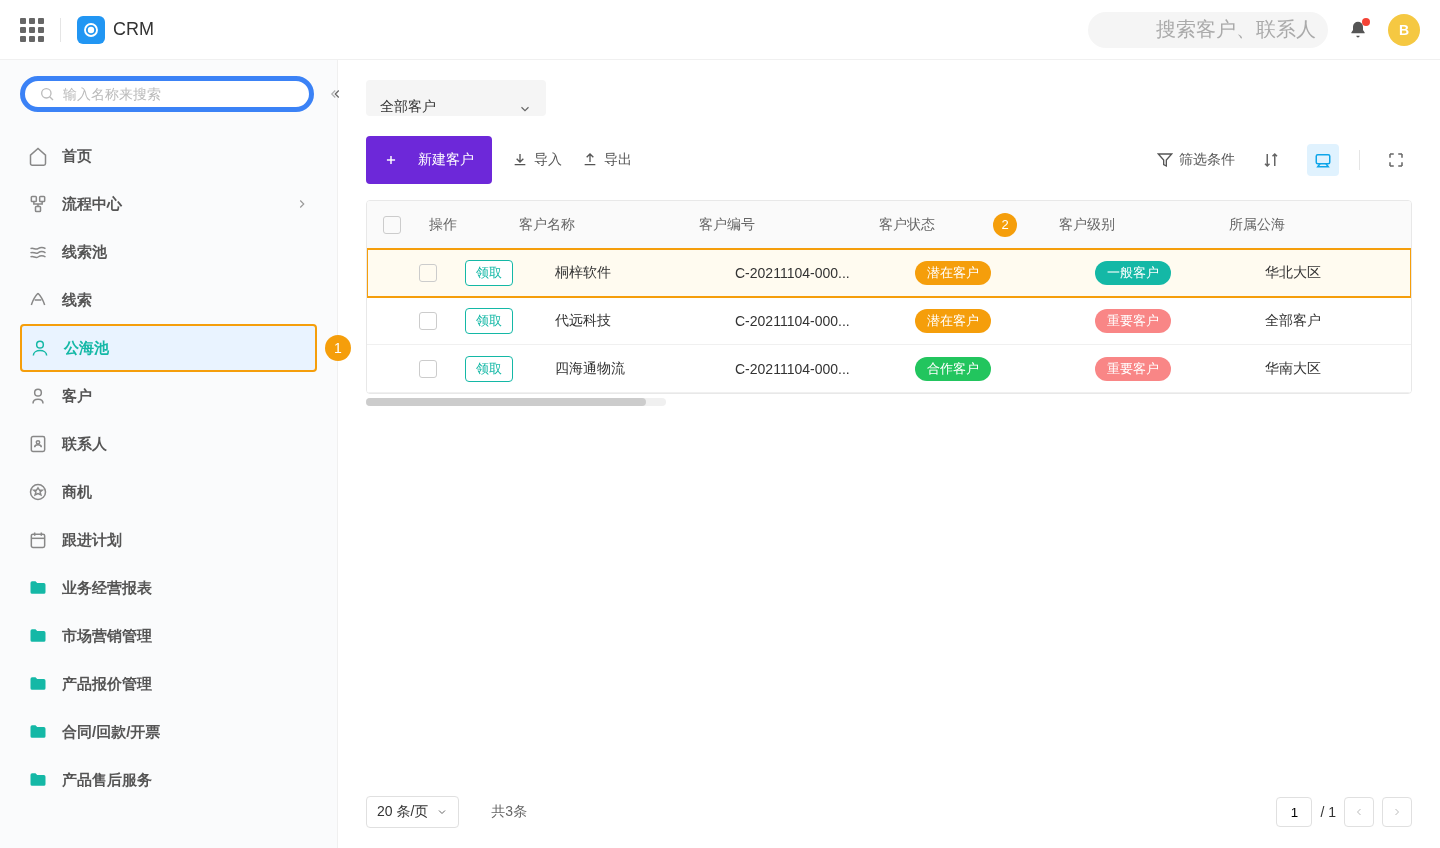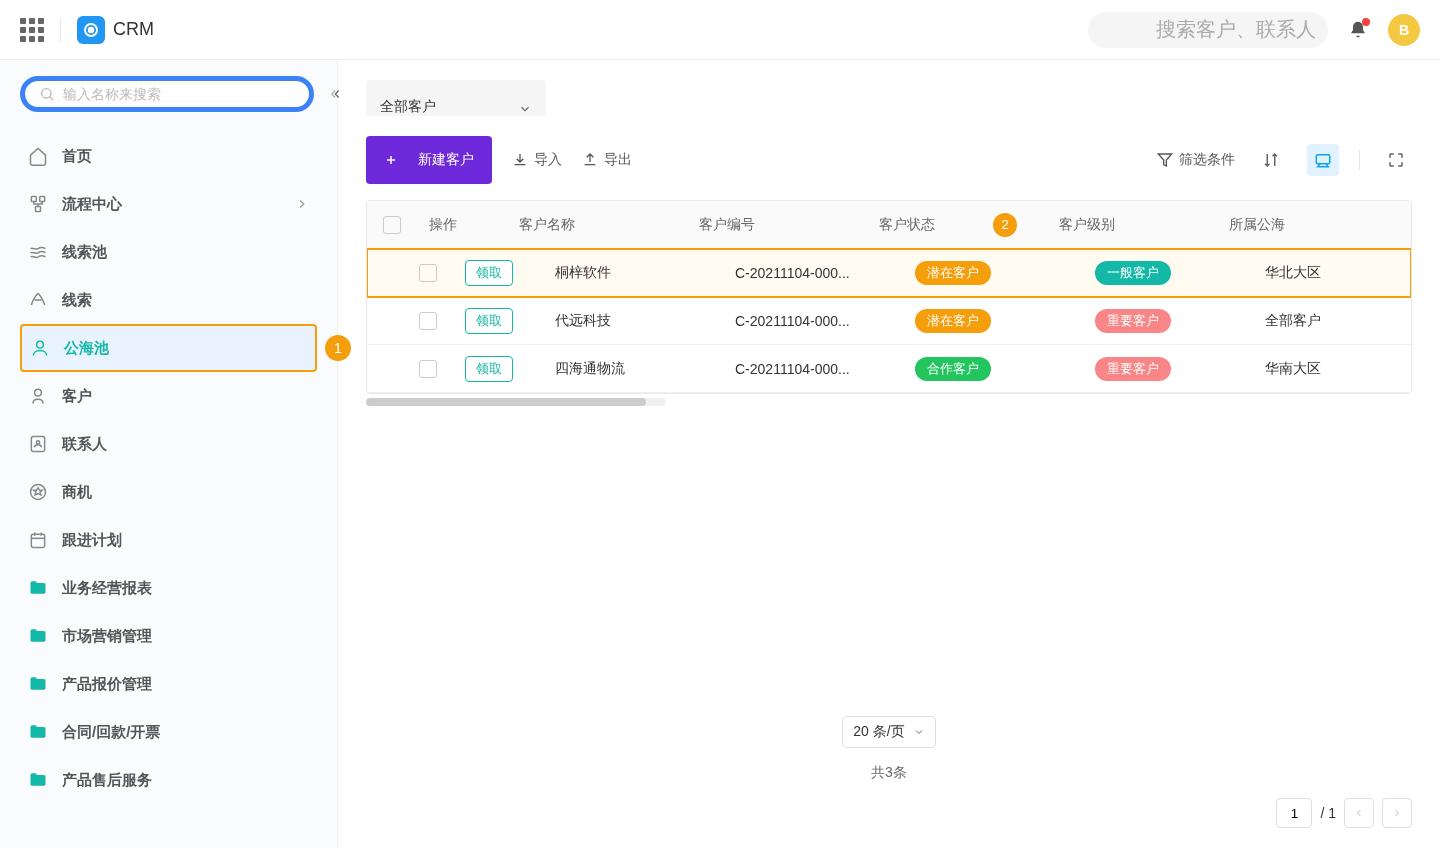--- a/index.html
+++ b/index.html
@@ -69,21 +69,21 @@
 .tag { display: inline-flex; align-items: center; padding: 3px 12px; border-radius: 12px; font-size: 13px; color: #fff; }
 .tag.orange { background: #f59e0b; }
 .tag.teal { background: #14b8a6; }
 .tag.pink { background: #f87171; opacity: 0.85; }
 .tag.green { background: #22c55e; }
 
 .col-status { position: relative; }
 .header-badge { position: absolute; right: 30px; width: 24px; height: 24px; border-radius: 50%; background: #f59e0b; color: #fff; display: flex; align-items: center; justify-content: center; font-size: 13px; }
 
 
-.footer { display: flex; align-items: center; margin-top: auto; padding-top: 12px; gap: 16px; flex-direction: column; }
+.footer { display: flex; align-items: center; margin-top: auto; padding-top: 12px; gap: 32px; }
 .page-size { display: flex; align-items: center; border: 1px solid #e0e0e0; border-radius: 4px; padding: 0 10px; height: 32px; gap: 8px; cursor: pointer; }
 .total { color: #666; }
 .pager { margin-left: auto; display: flex; align-items: center; gap: 8px; }
 .page-input { width: 36px; height: 30px; border: 1px solid #e0e0e0; border-radius: 4px; text-align: center; }
 .page-btn { width: 30px; height: 30px; border: 1px solid #e0e0e0; border-radius: 4px; display: flex; align-items: center; justify-content: center; cursor: pointer; color: #bbb; background: #fff; }
 
 .fake-scrollbar { height: 8px; background: #f0f0f0; border-radius: 4px; margin-top: 4px; width: 300px; position: relative; }
 .fake-scrollbar::after { content: ''; position: absolute; left: 0; top: 0; height: 8px; width: 280px; background: #ccc; border-radius: 4px; }
 
 svg { display: block; }

